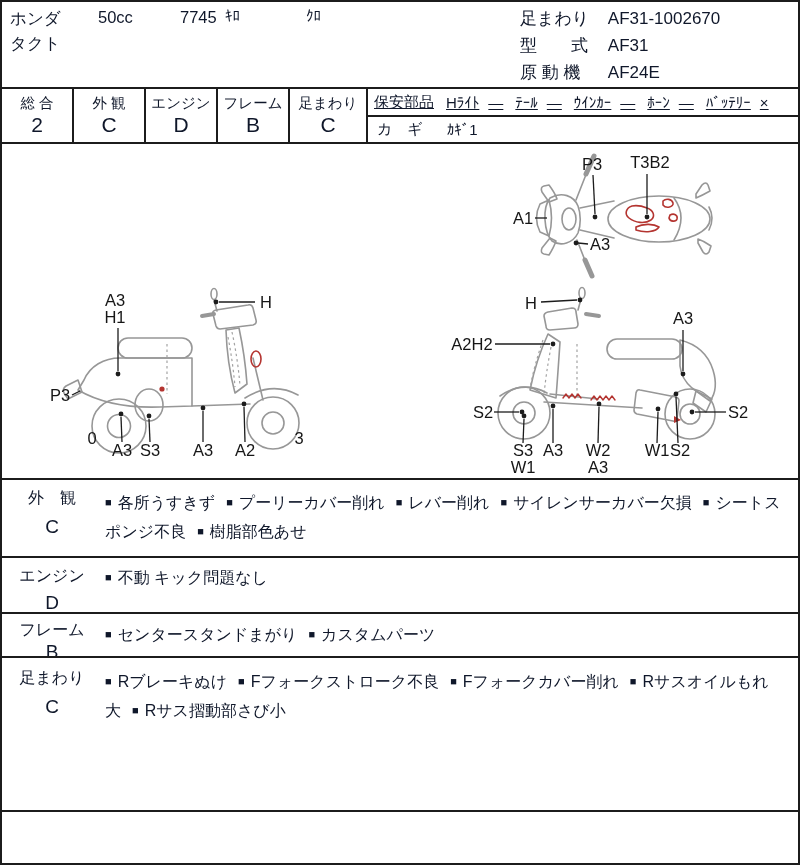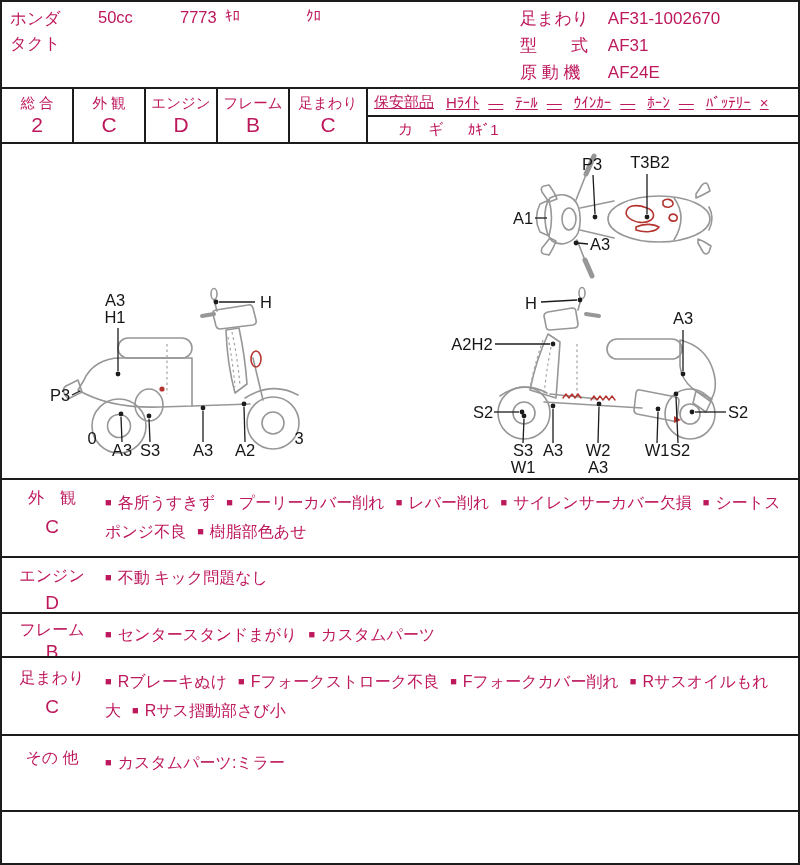--- a/index.html
+++ b/index.html
@@ -1,20 +1,20 @@
 <!DOCTYPE html>
 <html><head>
 <meta charset="utf-8">
 <style>
   * { margin:0; padding:0; box-sizing:border-box; }
   html,body { background:#ffffff; }
   #sheet {
     position:relative; width:800px; height:865px; margin:0 auto;
     background:#fff; border:2px solid #1c1c1c; overflow:hidden;
-    font-family:"Liberation Sans","DejaVu Sans",sans-serif; color:#be185d;
+    font-family:"Liberation Sans","DejaVu Sans",sans-serif; color:#0f172a;
   }
   .abs { position:absolute; }
   
   .hd { font-size:16.5px; white-space:nowrap; }
   .hd-right { font-size:17px; white-space:nowrap; }
   .hd-label { display:inline-block; width:84px; }
   
   #grade-table {
     position:absolute; left:0; top:85px; width:796px; height:57px;
     border-top:2px solid #1c1c1c; border-bottom:2px solid #1c1c1c;
@@ -22,21 +22,21 @@
   }
   .gcell {
     width:72px; border-right:2px solid #1c1c1c;
     display:flex; flex-direction:column; align-items:center; justify-content:center;
   }
   .gcell.wide { width:78px; }
   .glabel { font-size:14.5px; line-height:17px; }
   .gvalue { font-size:21px; line-height:23px; margin-top:1px; }
   #safety { flex:1; display:flex; flex-direction:column; font-size:15px; }
   #safety-row1 { height:28px; border-bottom:2px solid #1c1c1c; display:flex; align-items:center; padding-left:6px;text-decoration:underline; }
-  #safety-row2 { flex:1; display:flex; align-items:center; padding-left:30px; }
+  #safety-row2 { flex:1; display:flex; align-items:center; padding-left:9px; }
   .sitem { margin-left:12px; white-space:nowrap; }
   .sstat { margin-left:9px; }
   .key-value { margin-left:24px; }
   
   #diagram { position:absolute; left:0; top:142px; }
   #diagram text { font-size:16.5px; fill:#161616; }
   .sk { stroke:#979797; stroke-width:1.6; fill:none; stroke-linecap:round; stroke-linejoin:round; }
   .skd { stroke:#a3a3a3; stroke-width:1.2; fill:none; stroke-dasharray:2.5 3; }
   .ptr { stroke:#1c1c1c; stroke-width:1.3; fill:none; }
   .dot { fill:#1c1c1c; }
@@ -51,21 +51,21 @@
   .bullet { font-size:11px; margin-right:6px; position:relative; top:-2px; }
 </style>
 </head>
 <body>
 
 <div id="sheet">
 
   <span class="abs hd" style="left:8px;top:6px">ホンダ</span>
   <span class="abs hd" style="left:8px;top:31px">タクト</span>
   <span class="abs hd" style="left:96px;top:6px">50cc</span>
-  <span class="abs hd" style="left:178px;top:6px">7773</span>
+  <span class="abs hd" style="left:178px;top:6px">7745</span>
   <span class="abs hd" style="left:223px;top:5px;font-size:15px">ｷﾛ</span>
   <span class="abs hd" style="left:304px;top:5px;font-size:15px">ｸﾛ</span>
 
   <div class="abs hd-right" style="left:518px;top:5px">
     <span class="hd-label">足まわり</span>
     <span>AF31-1002670</span>
   </div>
   <div class="abs hd-right" style="left:518px;top:32px">
     <span class="hd-label">型　　式</span>
     <span>AF31</span>
@@ -275,20 +275,16 @@
     <span class="sec-grade" style="top:27px">B</span>
     <div class="sec-comments" style="padding-top:7px"><span class="citem"><span class="bullet">■</span><span>センタースタンドまがり</span></span><span class="citem"><span class="bullet">■</span><span>カスタムパーツ</span></span></div>
   </div>
 
   <div class="sec" style="top:654px;height:78px">
     <span class="sec-label" style="top:10px">足まわり</span>
     <span class="sec-grade" style="top:38px">C</span>
     <div class="sec-comments" style="padding-top:10px"><span class="citem"><span class="bullet">■</span><span>Rブレーキぬけ</span></span><span class="citem"><span class="bullet">■</span><span>Fフォークストローク不良</span></span><span class="citem"><span class="bullet">■</span><span>Fフォークカバー削れ</span></span><span class="citem"><span class="bullet">■</span><span>Rサスオイルもれ大</span></span><span class="citem"><span class="bullet">■</span><span>Rサス摺動部さび小</span></span></div>
   </div>
 
-  <div class="sec" style="top:732px;height:76px">
-    <span class="sec-label" style="top:12px">その 他</span>
-    <div class="sec-comments" style="padding-top:13px"><span class="citem"><span class="bullet">■</span><span>カスタムパーツ:ミラー</span></span></div>
-  </div>
 
   <div class="sec" style="top:808px;height:53px"></div>
 
 </div>
 
 </body></html>

